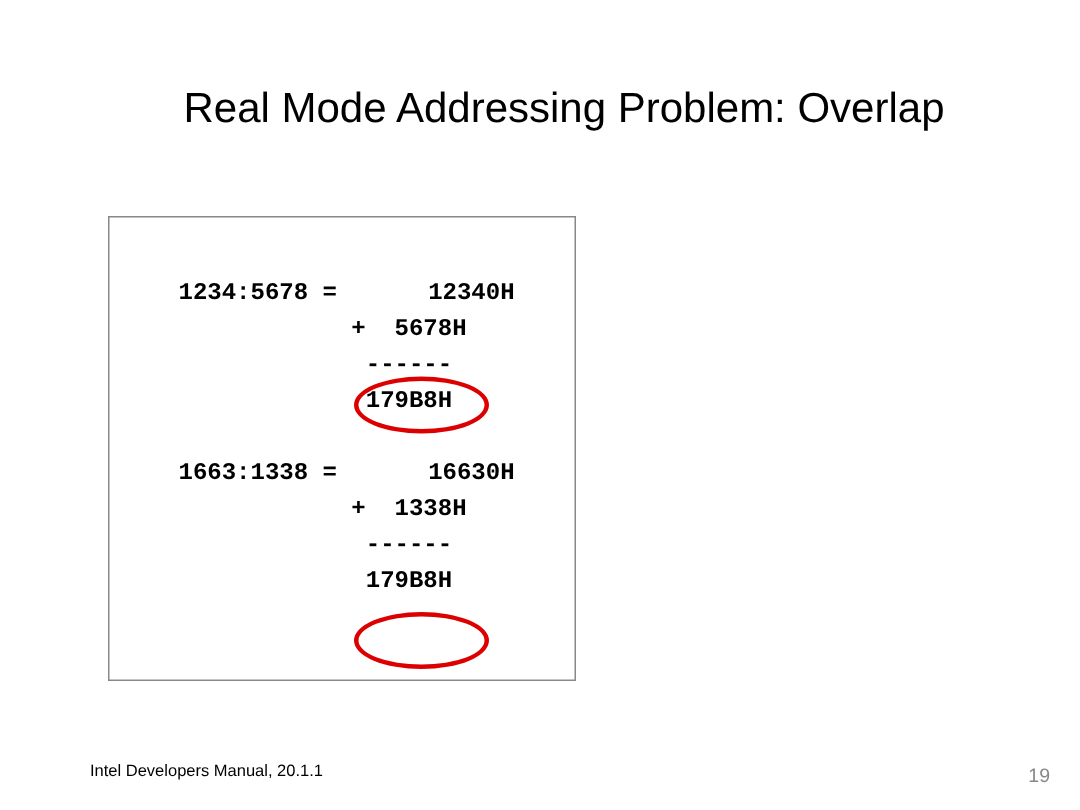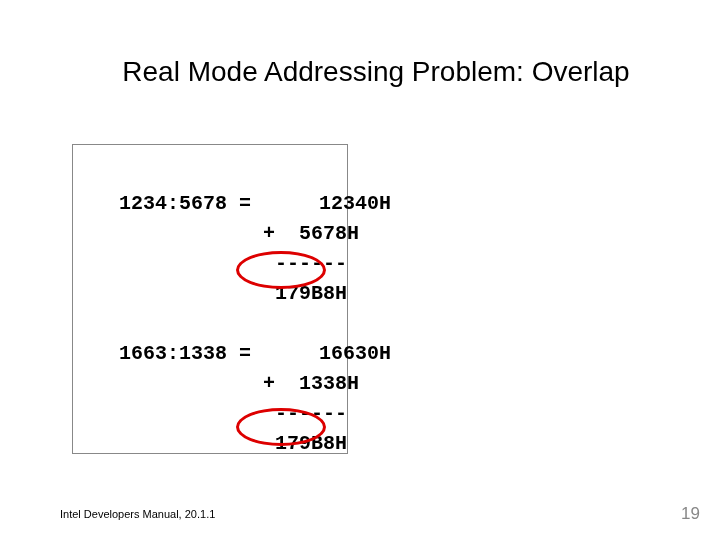--- a/index.html
+++ b/index.html
@@ -21,26 +21,26 @@
   }
   .content {
     display: flex;
     padding: 40px 40px 0 40px;
     gap: 30px;
   }
   .codebox {
     border: 1px solid #888;
     padding: 14px 18px 14px 14px;
     font-family: "Courier New", Courier, monospace;
-    font-size: 20px;
+    font-size: 16px;
     font-weight: bold;
     line-height: 1.5;
     white-space: pre;
     position: relative;
-    width: 276px;
+    width: 312px;
     height: 310px;
   }
   .circle {
     position: absolute;
     border: 3px solid #d00;
     border-radius: 50% / 50%;
     width: 90px;
     height: 30px;
     pointer-events: none;
   }
@@ -61,21 +61,21 @@
   .footer-ref {
     position: absolute;
     left: 28px;
     bottom: 20px;
     font-size: 11px;
   }
   .page-num {
     position: absolute;
     right: 20px;
     bottom: 16px;
-    font-size: 17px;
+    font-size: 13px;
     color: #888;
   }
 </style>
 </head>
 <body>
 
 <div class="title">Real Mode Addressing Problem: Overlap</div>
 
 <div class="content">
 

